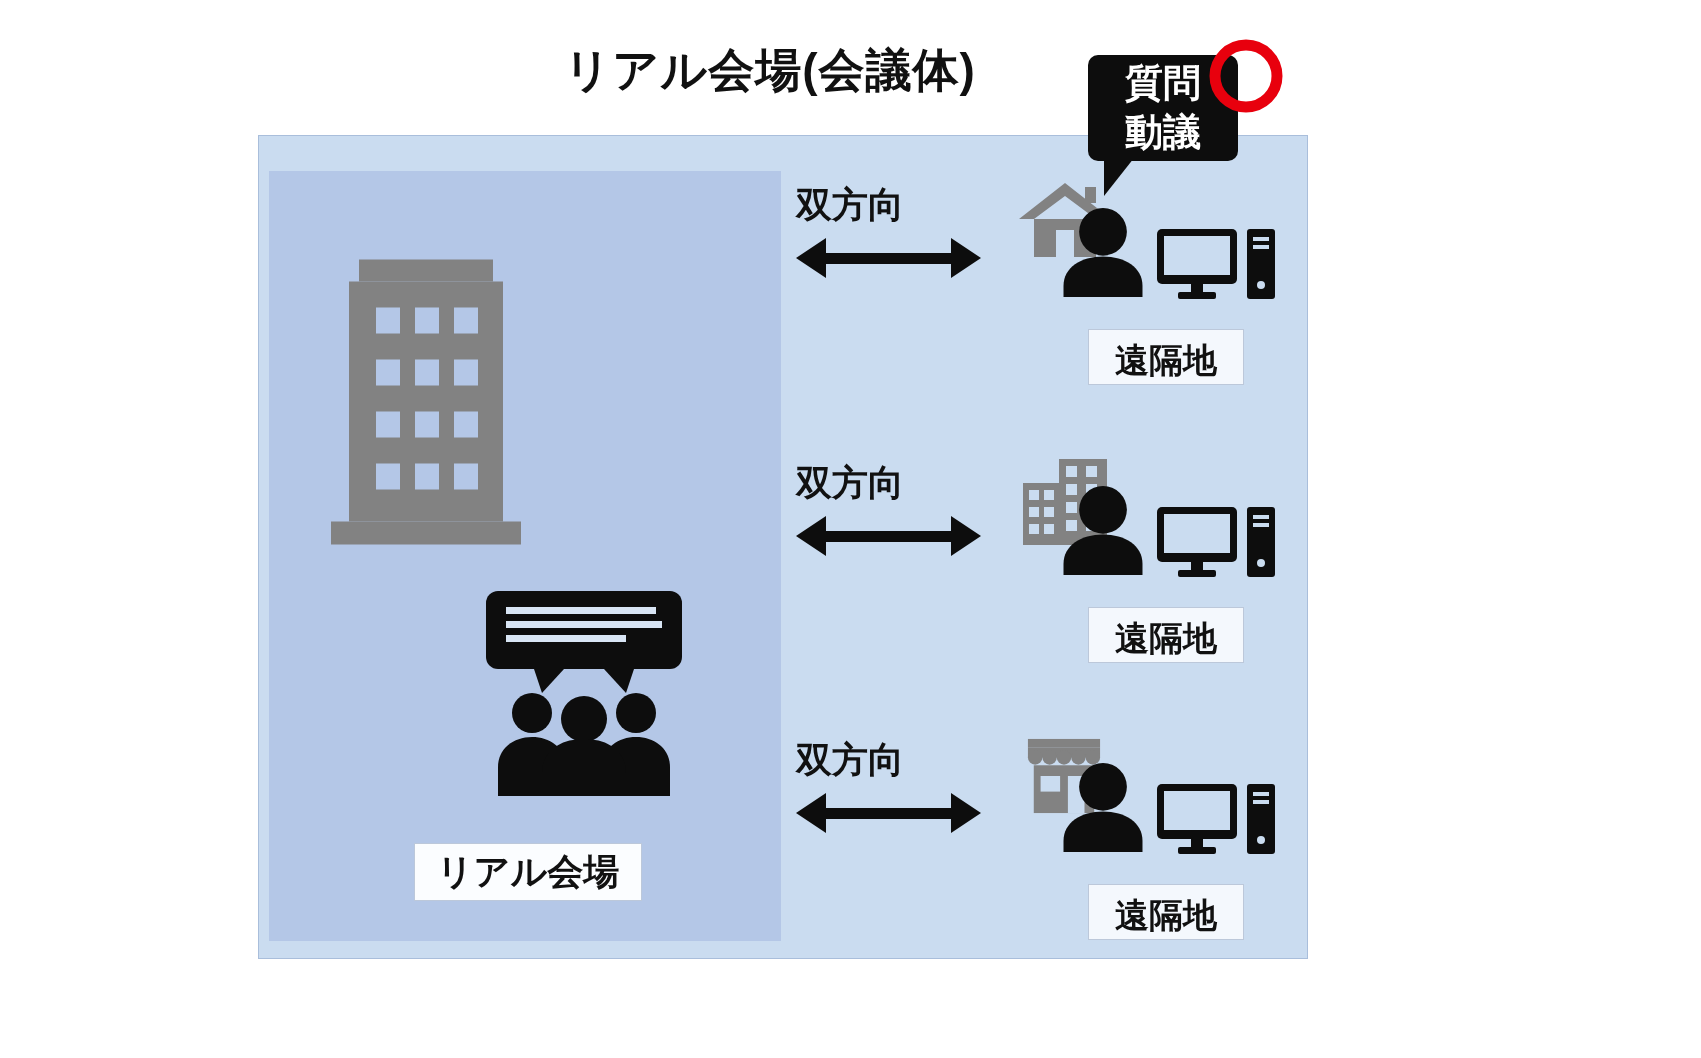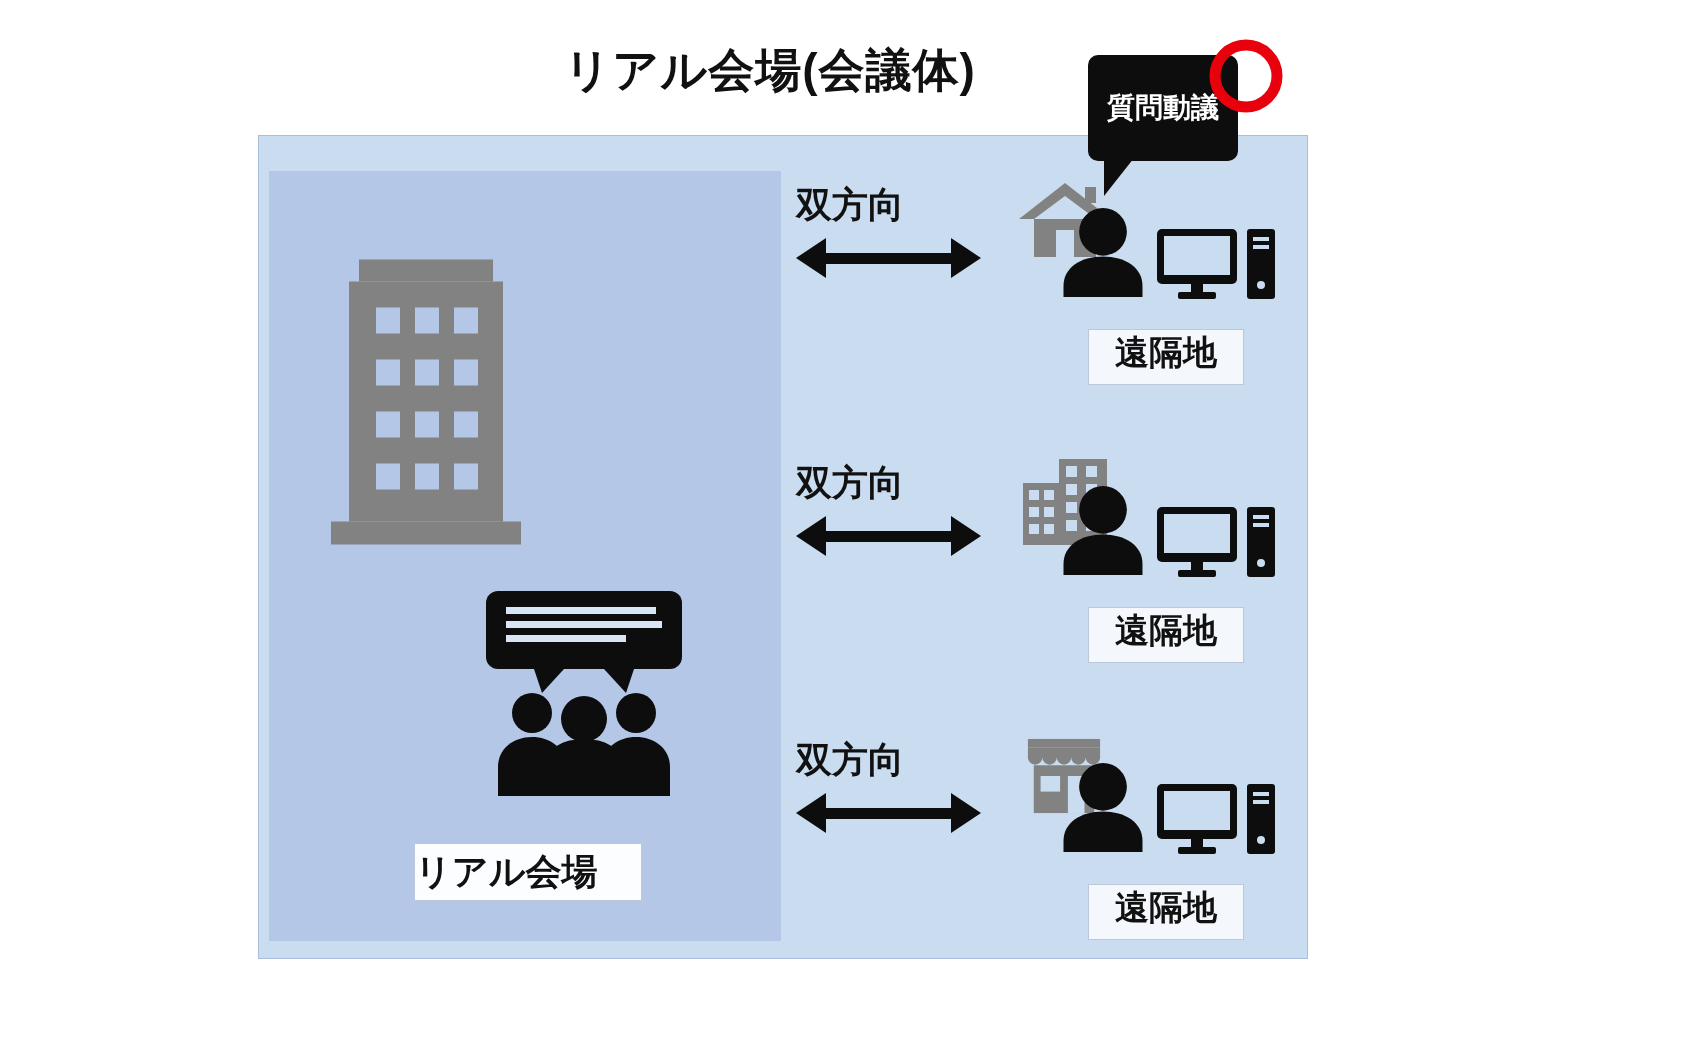--- a/index.html
+++ b/index.html
@@ -36,46 +36,46 @@
   }
   .inner-panel{
     position:absolute;left:10px;top:35px;width:512px;height:770px;
     background:var(--inner-panel-bg);
   }
   .building-svg{position:absolute;left:62px;top:88px;width:190px;height:286px;}
   .audience-svg{position:absolute;left:215px;top:420px;width:200px;height:205px;}
   .venue-label{
     position:absolute;left:145px;top:672px;width:228px;height:58px;
     background:#fbfdff;border:1px solid var(--label-border);
-    display:flex;align-items:center;
+    display:flex;align-items:center;justify-content:center;
     font-size:36px;font-weight:800;color:var(--ink);
   }
   .remote-row{position:absolute;left:0;width:1050px;height:212px;}
   .row-1{top:45px;} .row-2{top:323px;} .row-3{top:600px;}
   .arrow-label{
     position:absolute;left:537px;top:0;width:185px;
     font-size:36px;font-weight:800;color:var(--ink);
   }
   .arrow-svg{position:absolute;left:537px;top:48px;width:185px;height:58px;}
   .loc-house{position:absolute;left:760px;top:2px;width:92px;height:74px;}
   .loc-buildings{position:absolute;left:764px;top:0;width:84px;height:88px;}
   .loc-store{position:absolute;left:766px;top:2px;width:78px;height:76px;}
   .person-svg{position:absolute;left:798px;top:26px;width:92px;height:90px;}
   .computer-svg{position:absolute;left:898px;top:48px;width:118px;height:72px;}
   .remote-label{
     position:absolute;left:829px;top:148px;width:156px;height:56px;
     background:var(--label-bg);border:1px solid var(--label-border);
-    display:flex;align-items:flex-start;justify-content:center;
+    display:flex;align-items:flex-end;justify-content:center;
     font-size:34px;font-weight:800;color:var(--ink);
   }
   .annotation-bubble{
     position:absolute;left:1088px;top:55px;width:150px;height:106px;
     background:#0d0d0d;border-radius:10px;
-    display:flex;flex-direction:row;align-items:center;justify-content:center;
-    color:#ffffff;font-size:28px;font-weight:800;line-height:1.3;
+    display:flex;flex-direction:column;align-items:center;justify-content:center;
+    color:#ffffff;font-size:38px;font-weight:800;line-height:1.3;
     z-index:5;
   }
   .bubble-tail{
     position:absolute;left:1104px;top:158px;width:0;height:0;
     border-top:38px solid #0d0d0d;border-right:30px solid transparent;
     z-index:4;
   }
   .red-circle-svg{position:absolute;left:1204px;top:34px;width:84px;height:84px;z-index:6;}
 
   .fill-gray{fill:var(--icon-gray);}

